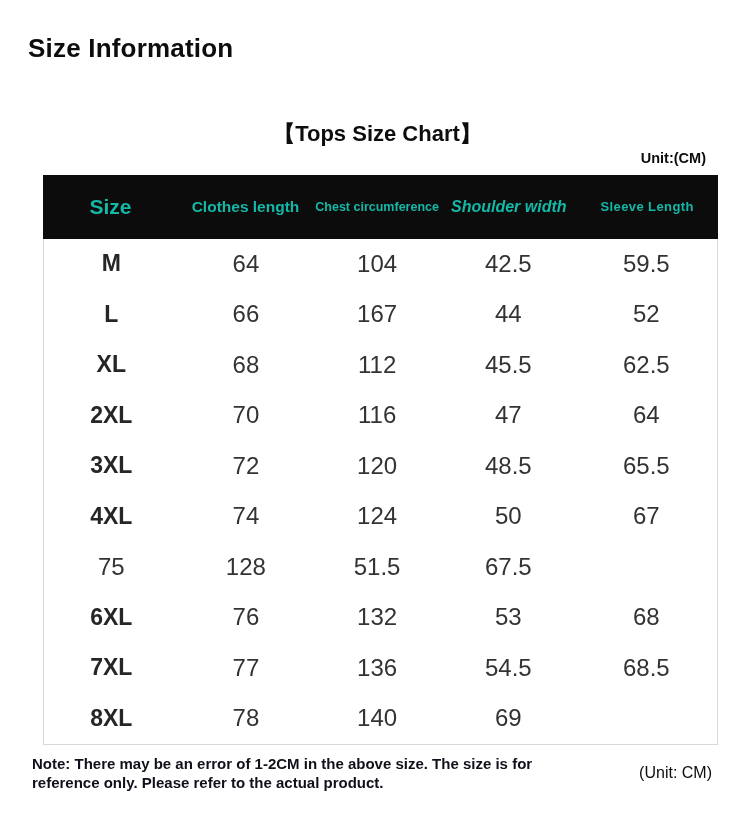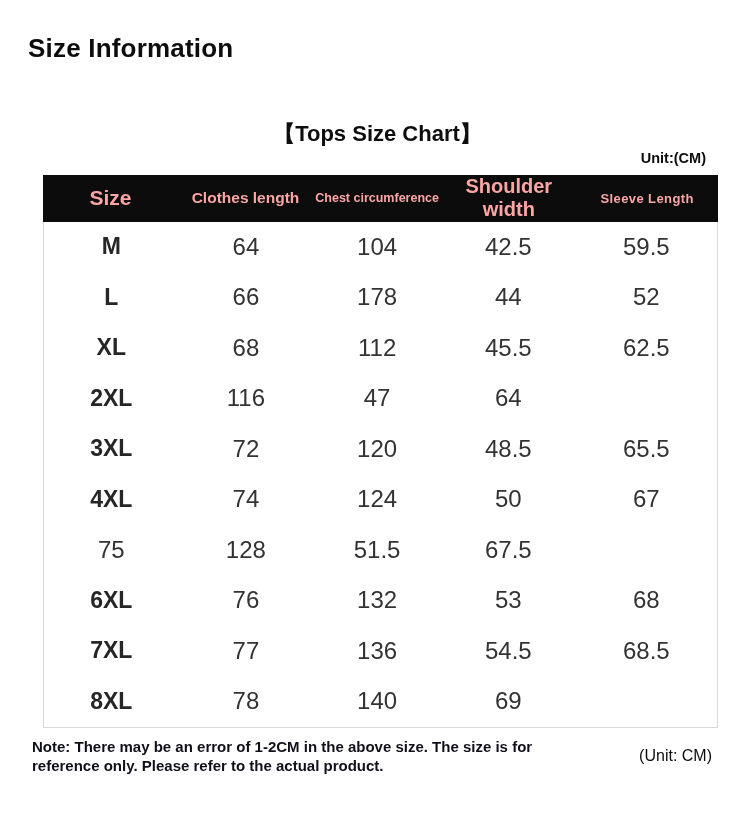--- a/index.html
+++ b/index.html
@@ -41,29 +41,29 @@
     line-height: 17px;
     padding-right: 6px;
   }
 
   .size-table { margin-top: 8px; width: 675px; }
 
   .thead {
     display: grid;
     grid-template-columns: 20% 20% 19% 20% 21%;
     align-items: center;
-    height: 47px;
+    height: 64px;
     background: #0c0c0c;
-    color: #fca5a5;
+    color: #14b8a6;
   }
   .th { text-align: center; font-weight: 700; }
   .th.col-size    { font-size: 21px; }
   .th.col-clothes { font-size: 15.5px; }
   .th.col-chest   { font-size: 12.5px; }
-  .th.col-shoulder{ font-size: 20px; }
+  .th.col-shoulder{ font-size: 16px; font-style: italic; }
   .th.col-sleeve  { font-size: 13px; letter-spacing: 0.4px; }
 
   .tbody {
     border-left: 1px solid #d9d9d9;
     border-right: 1px solid #d9d9d9;
     border-bottom: 1px solid #d9d9d9;
     background: #ffffff;
   }
   .tr {
     display: grid;
@@ -122,35 +122,36 @@
           <div class="td size-cell">M</div>
           <div class="td">64</div>
           <div class="td">104</div>
           <div class="td">42.5</div>
           <div class="td">59.5</div>
         </div>
 
         <div class="tr">
           <div class="td size-cell">L</div>
           <div class="td">66</div>
-          <div class="td">178</div>
+          <div class="td">167</div>
           <div class="td">44</div>
           <div class="td">52</div>
         </div>
 
         <div class="tr">
           <div class="td size-cell">XL</div>
           <div class="td">68</div>
           <div class="td">112</div>
           <div class="td">45.5</div>
           <div class="td">62.5</div>
         </div>
 
         <div class="tr">
           <div class="td size-cell">2XL</div>
+          <div class="td">70</div>
           <div class="td">116</div>
           <div class="td">47</div>
           <div class="td">64</div>
         </div>
 
         <div class="tr">
           <div class="td size-cell">3XL</div>
           <div class="td">72</div>
           <div class="td">120</div>
           <div class="td">48.5</div>

